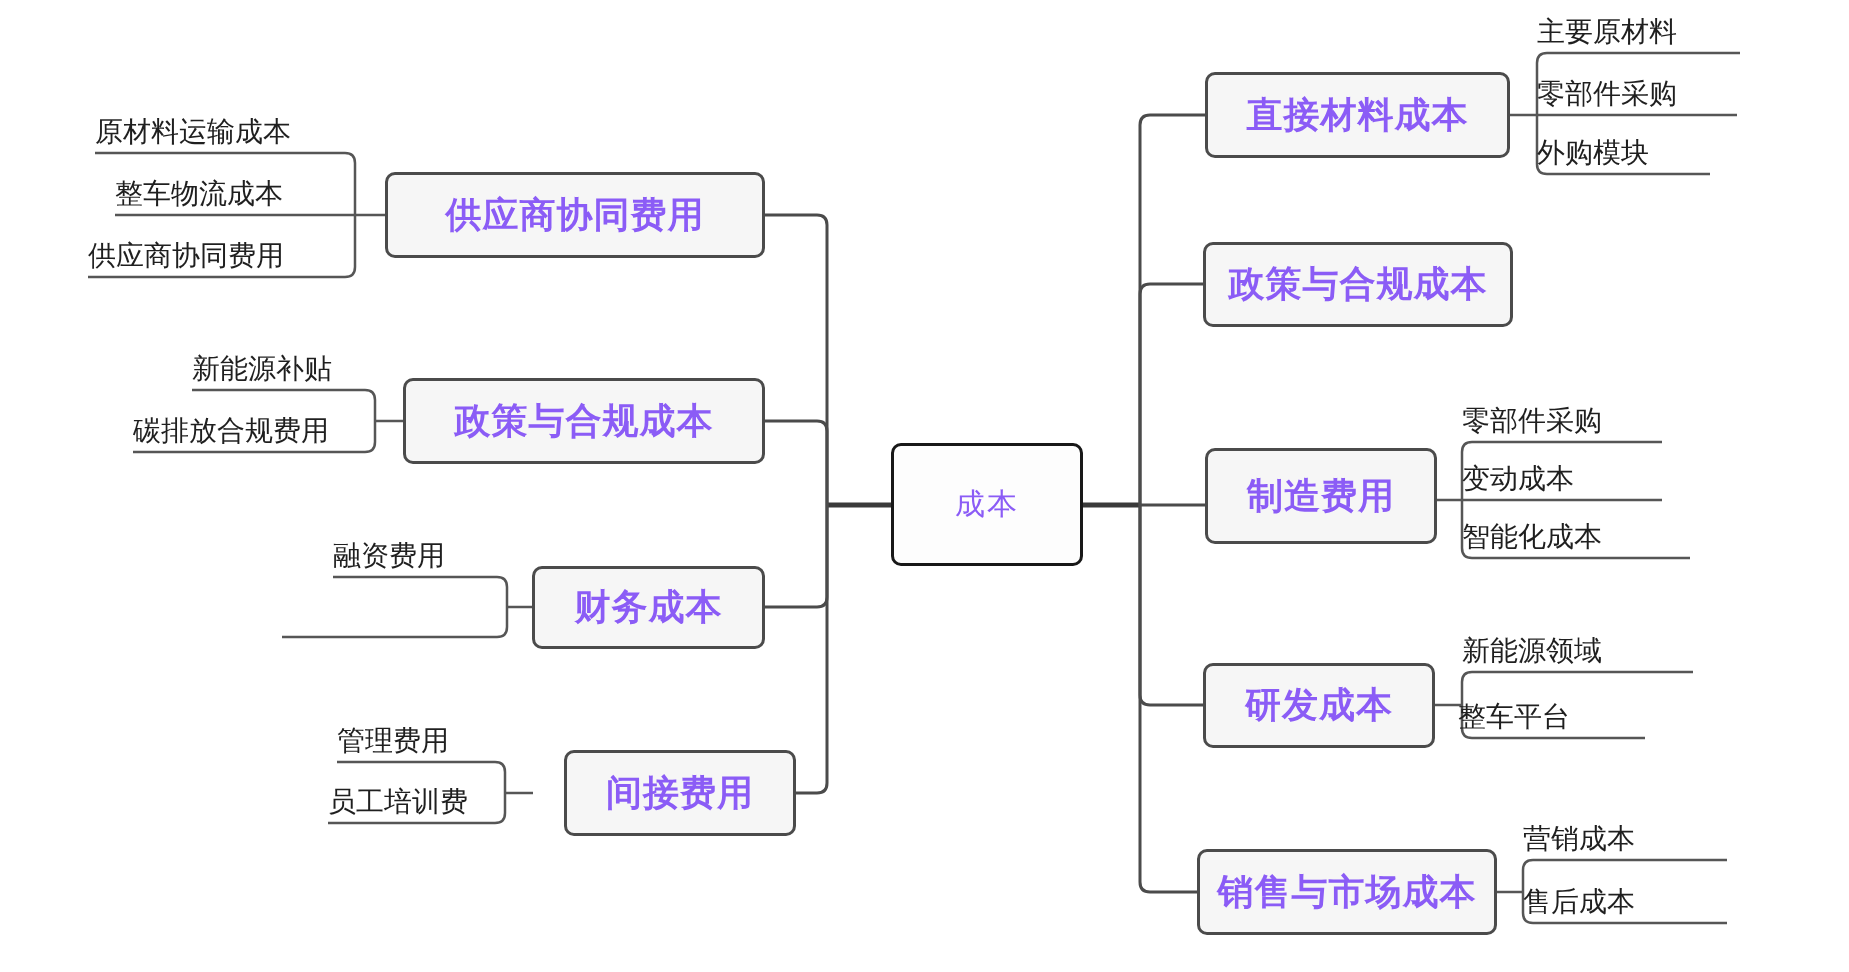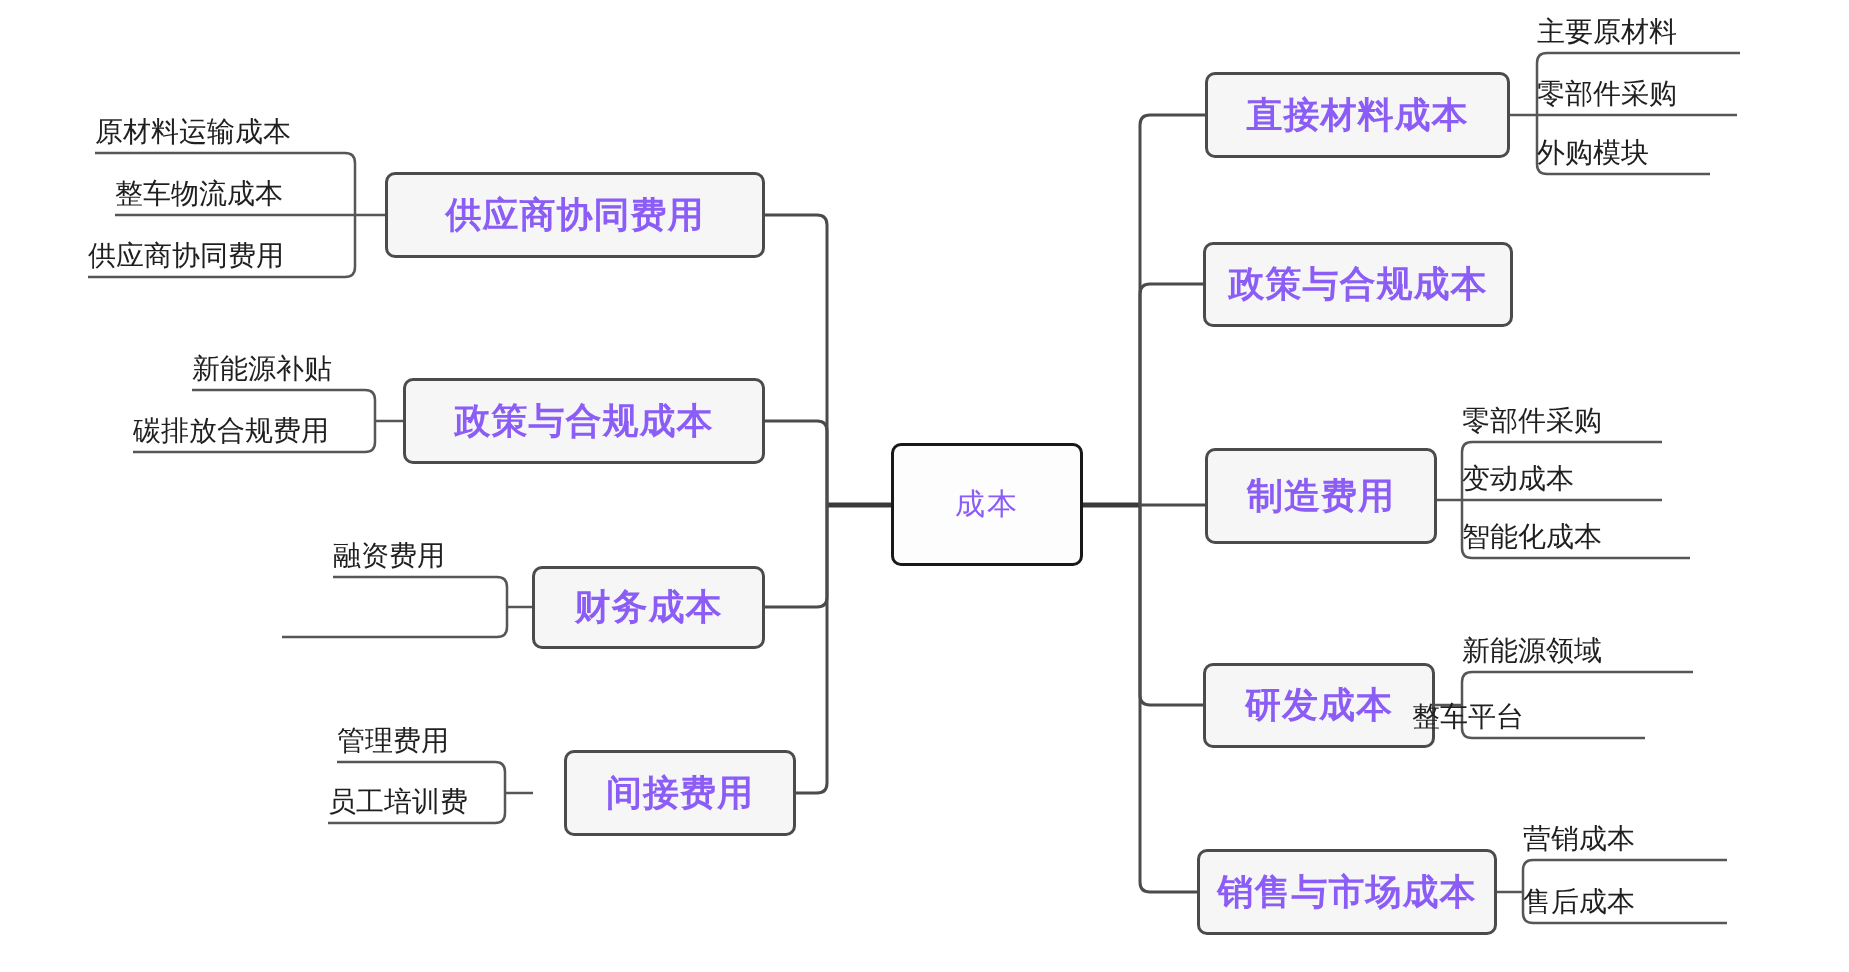--- a/index.html
+++ b/index.html
@@ -113,17 +113,17 @@
   <div class="leaf" style="left:337px;top:725px;width:168px">管理费用</div>
   <div class="leaf" style="left:328px;top:786px;width:177px">员工培训费</div>
 
   <div class="leaf" style="left:1537px;top:16px;width:203px">主要原材料</div>
   <div class="leaf" style="left:1537px;top:78px;width:200px">零部件采购</div>
   <div class="leaf" style="left:1537px;top:137px;width:173px">外购模块</div>
   <div class="leaf" style="left:1462px;top:405px;width:200px">零部件采购</div>
   <div class="leaf" style="left:1462px;top:463px;width:200px">变动成本</div>
   <div class="leaf" style="left:1462px;top:521px;width:228px">智能化成本</div>
   <div class="leaf" style="left:1462px;top:635px;width:231px">新能源领域</div>
-  <div class="leaf" style="left:1412px;top:701px;width:183px">整车平台</div>
+  <div class="leaf" style="left:1458px;top:701px;width:183px">整车平台</div>
   <div class="leaf" style="left:1523px;top:823px;width:204px">营销成本</div>
   <div class="leaf" style="left:1523px;top:886px;width:204px">售后成本</div>
 
 </div>
 
 </body></html>

